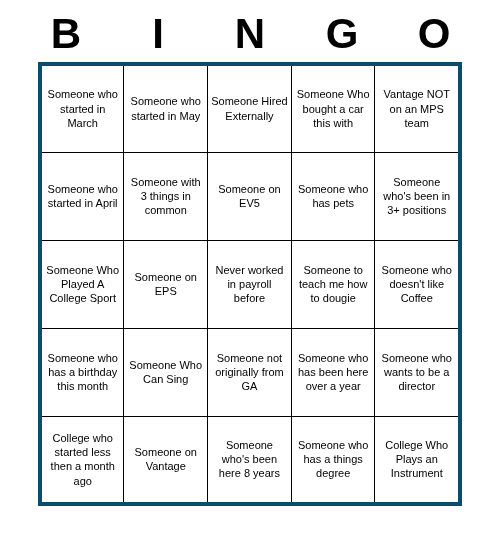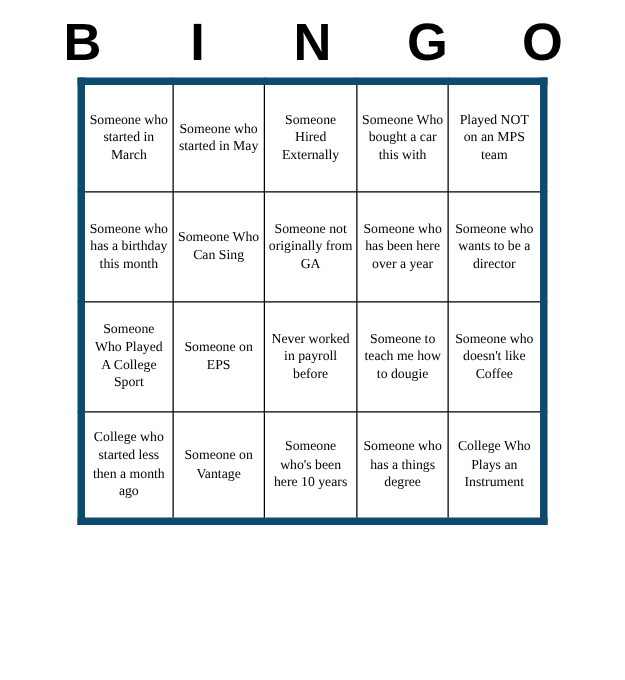--- a/index.html
+++ b/index.html
@@ -29,24 +29,23 @@
 
     .bingo-letter {
       font-size: 42px;
       font-weight: bold;
       width: 88px;
       text-align: center;
       color: #000;
     }
 
     .bingo-grid {
-      border: 6px solid #0c4a6e;
+      border: 4px solid #0c4a6e;
       border-collapse: collapse;
-      width: 376px;
-      font-family: Liberation Serif, serif;
+      width: 424px;
     }
 
     .bingo-grid td {
       border: 1.5px solid #000;
       width: 92px;
       height: 88px;
       text-align: center;
       vertical-align: middle;
       font-size: 11px;
       line-height: 1.3;
@@ -65,37 +64,44 @@
   <span class="bingo-letter">O</span>
 </div>
 
 <table class="bingo-grid">
   <tbody id="grid-body">
   <tr>
         <td>Someone who started in March</td>
         <td>Someone who started in May</td>
         <td>Someone Hired Externally</td>
         <td>Someone Who bought a car this with</td>
-        <td>Played NOT on an MPS team</td>
+        <td>Vantage NOT on an MPS team</td>
+      </tr>
+      <tr>
+        <td>Someone who started in April</td>
+        <td>Someone with 3 things in common</td>
+        <td>Someone on EV5</td>
+        <td>Someone who has pets</td>
+        <td>Someone who's been in 3+ positions</td>
+      </tr>
+      <tr>
+        <td>Someone Who Played A College Sport</td>
+        <td>Someone on EPS</td>
+        <td>Never worked in payroll before</td>
+        <td>Someone to teach me how to dougie</td>
+        <td>Someone who doesn't like Coffee</td>
       </tr>
       <tr>
         <td>Someone who has a birthday this month</td>
         <td>Someone Who Can Sing</td>
         <td>Someone not originally from GA</td>
         <td>Someone who has been here over a year</td>
         <td>Someone who wants to be a director</td>
       </tr>
       <tr>
-        <td>Someone Who Played A College Sport</td>
-        <td>Someone on EPS</td>
-        <td>Never worked in payroll before</td>
-        <td>Someone to teach me how to dougie</td>
-        <td>Someone who doesn't like Coffee</td>
-      </tr>
-      <tr>
         <td>College who started less then a month ago</td>
         <td>Someone on Vantage</td>
-        <td>Someone who's been here 10 years</td>
+        <td>Someone who's been here 8 years</td>
         <td>Someone who has a things degree</td>
         <td>College Who Plays an Instrument</td>
       </tr>
     </tbody>
 </table>
 
 </body></html>

